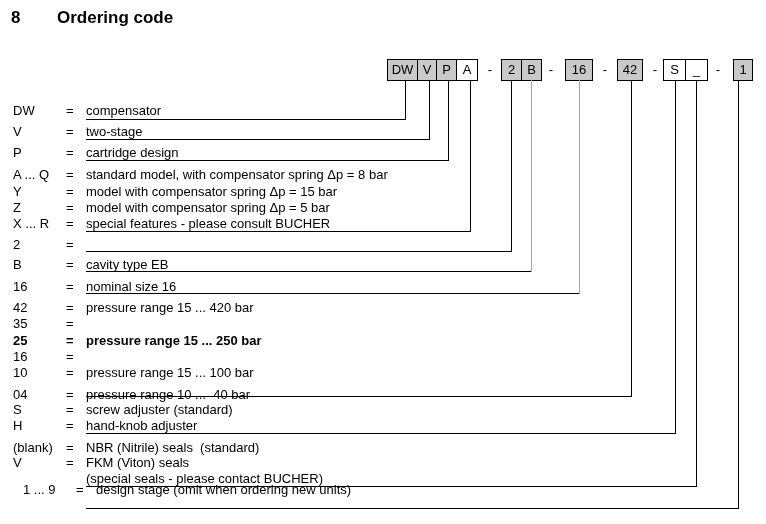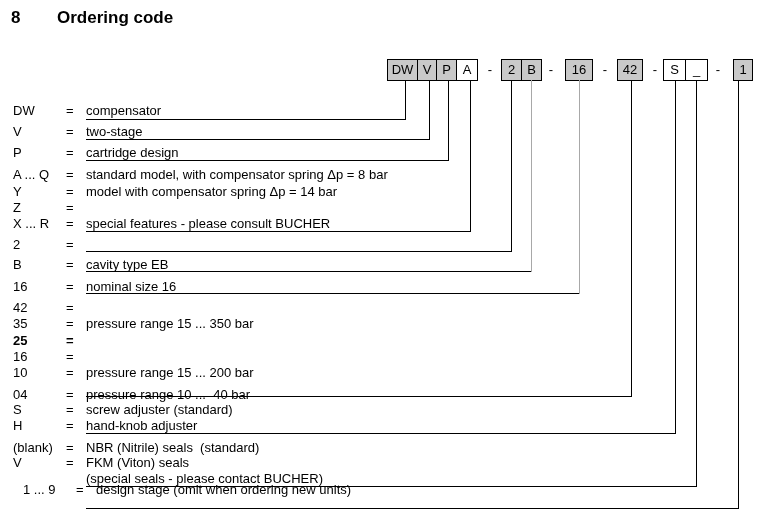--- a/index.html
+++ b/index.html
@@ -76,25 +76,26 @@
       </div>
       <div class="ul-line" style="top: 160px; width: 363px;"></div>
       <div class="row" style="top: 167px;">
         <span class="code">A ... Q</span>
         <span class="eq">=</span>
         <span class="desc">standard model, with compensator spring Δp = 8 bar</span>
       </div>
       <div class="row" style="top: 184px;">
         <span class="code">Y</span>
         <span class="eq">=</span>
-        <span class="desc">model with compensator spring Δp = 14 bar</span>
+        <span class="desc">model with compensator spring Δp = 15 bar</span>
       </div>
       <div class="row" style="top: 200px;">
         <span class="code">Z</span>
         <span class="eq">=</span>
+        <span class="desc">model with compensator spring Δp = 5 bar</span>
       </div>
       <div class="row" style="top: 216px;">
         <span class="code">X ... R</span>
         <span class="eq">=</span>
         <span class="desc">special features - please consult BUCHER</span>
       </div>
       <div class="ul-line" style="top: 231px; width: 385px;"></div>
       <div class="row" style="top: 237px;">
         <span class="code">2</span>
         <span class="eq">=</span>
@@ -108,38 +109,39 @@
       <div class="ul-line" style="top: 271px; width: 446px;"></div>
       <div class="row" style="top: 279px;">
         <span class="code">16</span>
         <span class="eq">=</span>
         <span class="desc">nominal size 16</span>
       </div>
       <div class="ul-line" style="top: 293px; width: 494px;"></div>
       <div class="row" style="top: 300px;">
         <span class="code">42</span>
         <span class="eq">=</span>
+        <span class="desc">pressure range 15 ... 420 bar</span>
       </div>
       <div class="row" style="top: 316px;">
         <span class="code">35</span>
         <span class="eq">=</span>
-        <span class="desc">pressure range 15 ... 350 bar</span>
       </div>
       <div class="row" style="top: 333px; font-weight: bold;">
         <span class="code">25</span>
         <span class="eq">=</span>
+        <span class="desc">pressure range 15 ... 250 bar</span>
       </div>
       <div class="row" style="top: 349px;">
         <span class="code">16</span>
         <span class="eq">=</span>
       </div>
       <div class="row" style="top: 365px;">
         <span class="code">10</span>
         <span class="eq">=</span>
-        <span class="desc">pressure range 15 ... 200 bar</span>
+        <span class="desc">pressure range 15 ... 100 bar</span>
       </div>
       <div class="row" style="top: 387px;">
         <span class="code">04</span>
         <span class="eq">=</span>
         <span class="desc">pressure range 10 ...  40 bar</span>
       </div>
       <div class="ul-line" style="top: 396px; width: 546px;"></div>
       <div class="row" style="top: 402px;">
         <span class="code">S</span>
         <span class="eq">=</span>

